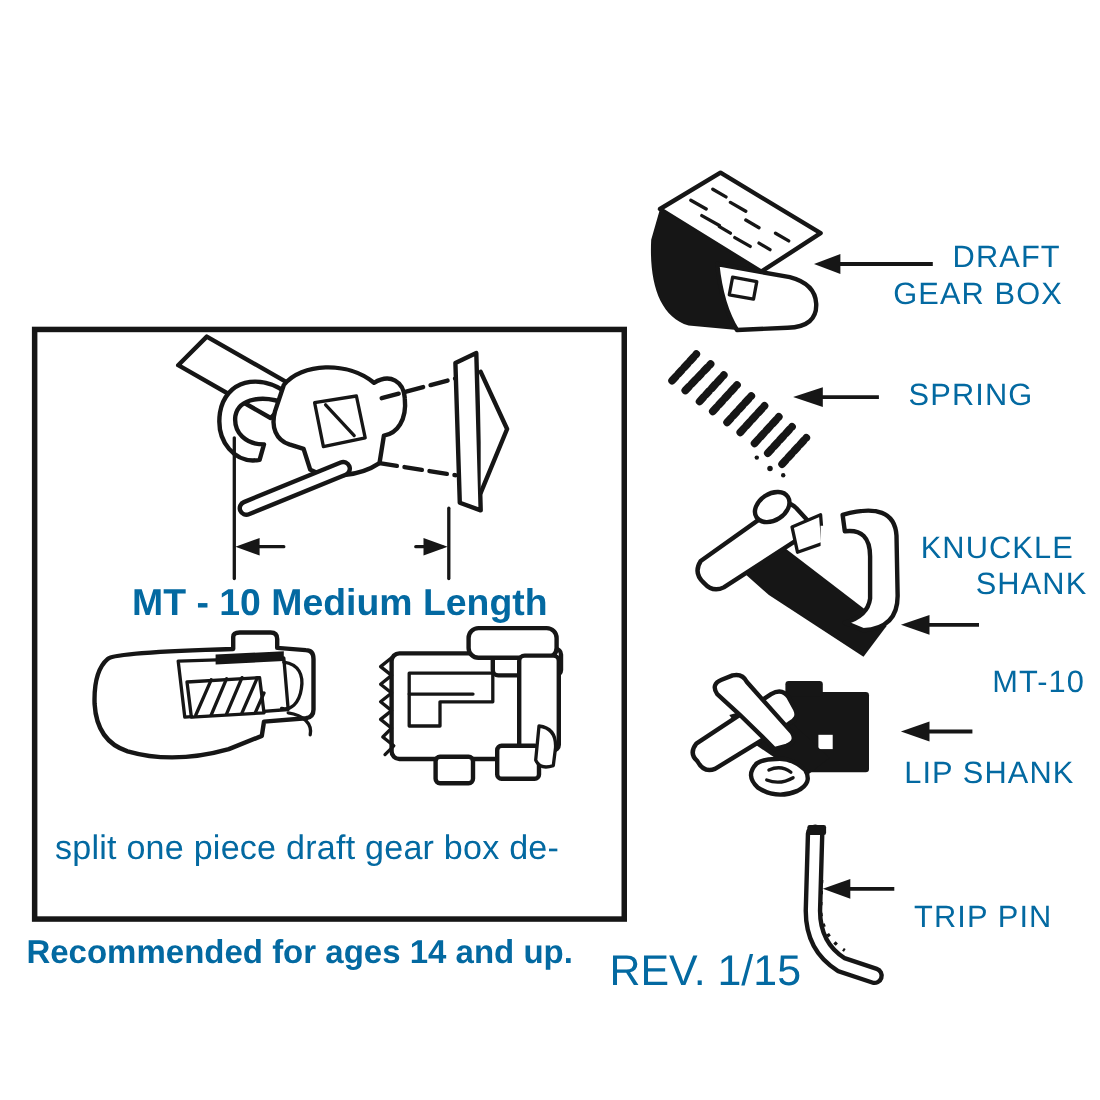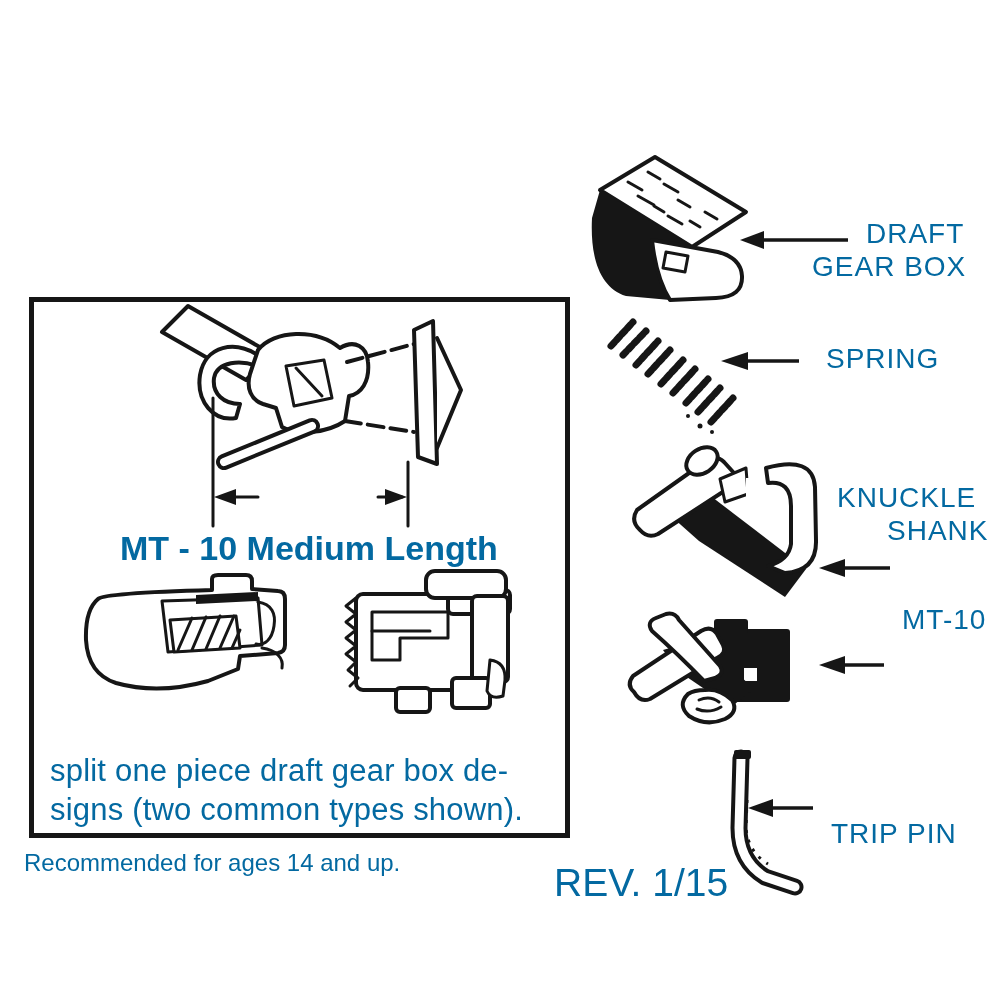--- a/index.html
+++ b/index.html
@@ -24,21 +24,21 @@
     border:5px solid #161616;background:transparent;
   }
   .txt{position:absolute;white-space:nowrap;line-height:1;color:#0369a1;}
   .measurement{left:255px;top:468px;font-size:48px;font-weight:bold;letter-spacing:2px;}
   .caption{left:120px;top:531px;font-size:34px;font-weight:bold;}
   .fits{font-size:31px;letter-spacing:0.2px;}
   .fits b{font-weight:bold;}
   .fits-1{left:50px;top:716px;}
   .fits-2{left:50px;top:755px;}
   .fits-3{left:50px;top:794px;}
-  .age{left:24px;top:851px;font-size:24px;font-weight:normal;}
+  .age{left:24px;top:851px;font-size:30px;font-weight:bold;}
   .rev{left:554px;top:863px;font-size:39px;}
   .plabel{font-size:28px;letter-spacing:1px;}
   .lbl-draft{left:866px;top:220px;}
   .lbl-gearbox{left:812px;top:253px;}
   .lbl-spring{left:826px;top:345px;}
   .lbl-knuckle{left:837px;top:484px;}
   .lbl-shank{left:887px;top:517px;}
   .lbl-mt10{left:876px;top:606px;margin-left:26px;}
   .lbl-lipshank{left:822px;top:689px;}
   .lbl-trippin{left:831px;top:792px;margin-top:28px;}
@@ -172,26 +172,26 @@
       <line class="arrowline" x1="771" y1="808" x2="813" y2="808"></line>
       <polygon class="arrowhead" points="748,808 773,799 773,817"></polygon>
     </g>
   </svg>
 
   <div class="info-box"></div>
 
   <div class="txt caption">MT - 10 Medium Length</div>
 
   <div class="txt fits fits-2">split one piece draft gear box de-</div>
-  <div class="txt fits fits-3">signs (two common types shown).</div>
 
   <div class="txt age">Recommended for ages 14 and up.</div>
   <div class="txt rev">REV. 1/15</div>
 
   <div class="txt plabel lbl-draft">DRAFT</div>
   <div class="txt plabel lbl-gearbox">GEAR BOX</div>
   <div class="txt plabel lbl-spring">SPRING</div>
   <div class="txt plabel lbl-knuckle">KNUCKLE</div>
   <div class="txt plabel lbl-shank">SHANK</div>
   <div class="txt plabel lbl-mt10">MT-10</div>
+  <div class="txt plabel lbl-lipshank">LIP SHANK</div>
   <div class="txt plabel lbl-trippin">TRIP PIN</div>
 
 </div>
 
 </body></html>

